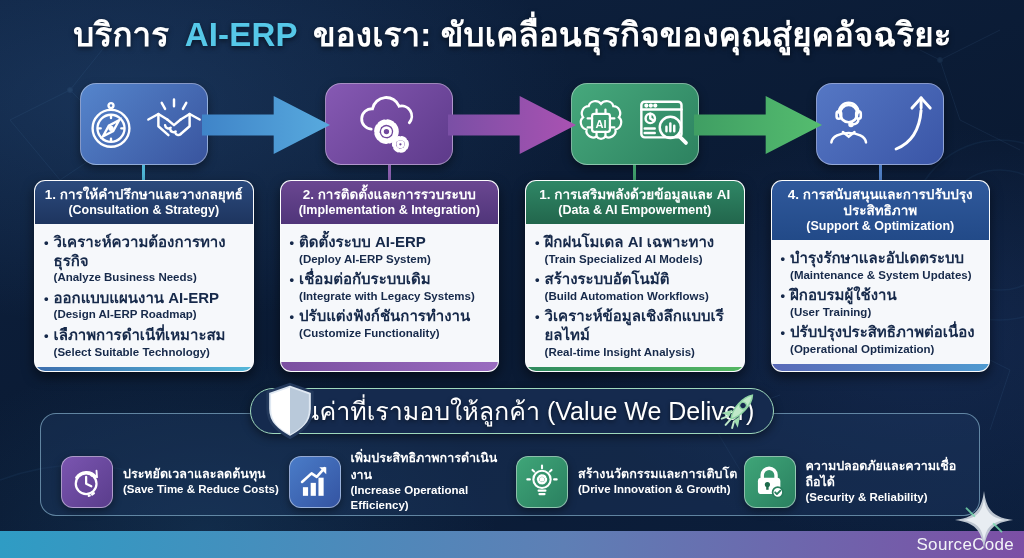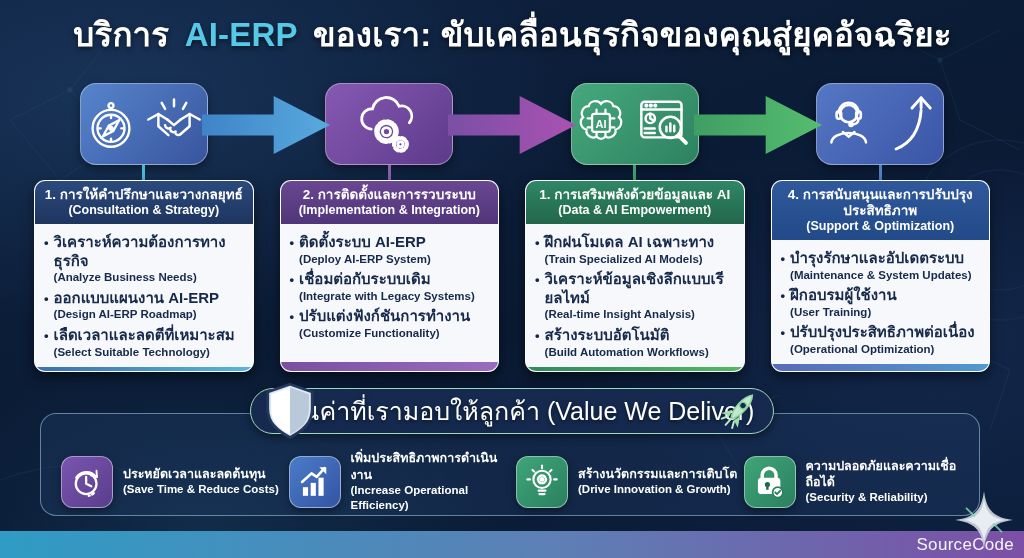--- a/index.html
+++ b/index.html
@@ -172,21 +172,21 @@
         <div class="bullet">
             <span class="dot"></span>
             <span>
           <span class="b-th">ออกแบบแผนงาน AI-ERP</span>
           <span class="b-en">(Design AI-ERP Roadmap)</span>
             </span>
           </div>
         <div class="bullet">
             <span class="dot"></span>
             <span>
-          <span class="b-th">เลืดเวลาและลดตีที่เหมาะสม</span>
+          <span class="b-th">เลืภาพการดำเนีที่เหมาะสม</span>
           <span class="b-en">(Select Suitable Technology)</span>
             </span>
           </div>
       </div>
       <div class="card-accent ca-1"></div>
     </div>
   </div>
 
   <div class="col">
     <div class="icon-box ib-2">
@@ -263,29 +263,29 @@
         <div class="bullet">
             <span class="dot"></span>
             <span>
           <span class="b-th">ฝึกฝนโมเดล AI เฉพาะทาง</span>
           <span class="b-en">(Train Specialized AI Models)</span>
             </span>
           </div>
         <div class="bullet">
             <span class="dot"></span>
             <span>
+          <span class="b-th">สร้างระบบอัตโนมัติ</span>
+          <span class="b-en">(Build Automation Workflows)</span>
+            </span>
+          </div>
+        <div class="bullet">
+            <span class="dot"></span>
+            <span>
           <span class="b-th">วิเคราะห์ข้อมูลเชิงลึกแบบเรียลไทม์</span>
           <span class="b-en">(Real-time Insight Analysis)</span>
-            </span>
-          </div>
-        <div class="bullet">
-            <span class="dot"></span>
-            <span>
-          <span class="b-th">สร้างระบบอัตโนมัติ</span>
-          <span class="b-en">(Build Automation Workflows)</span>
             </span>
           </div>
       </div>
       <div class="card-accent ca-3"></div>
     </div>
   </div>
 
   <div class="col">
     <div class="icon-box ib-4">
       <svg width="56" height="60" viewBox="0 0 48 52" fill="none" stroke="#fff" stroke-width="2.2" stroke-linecap="round">

